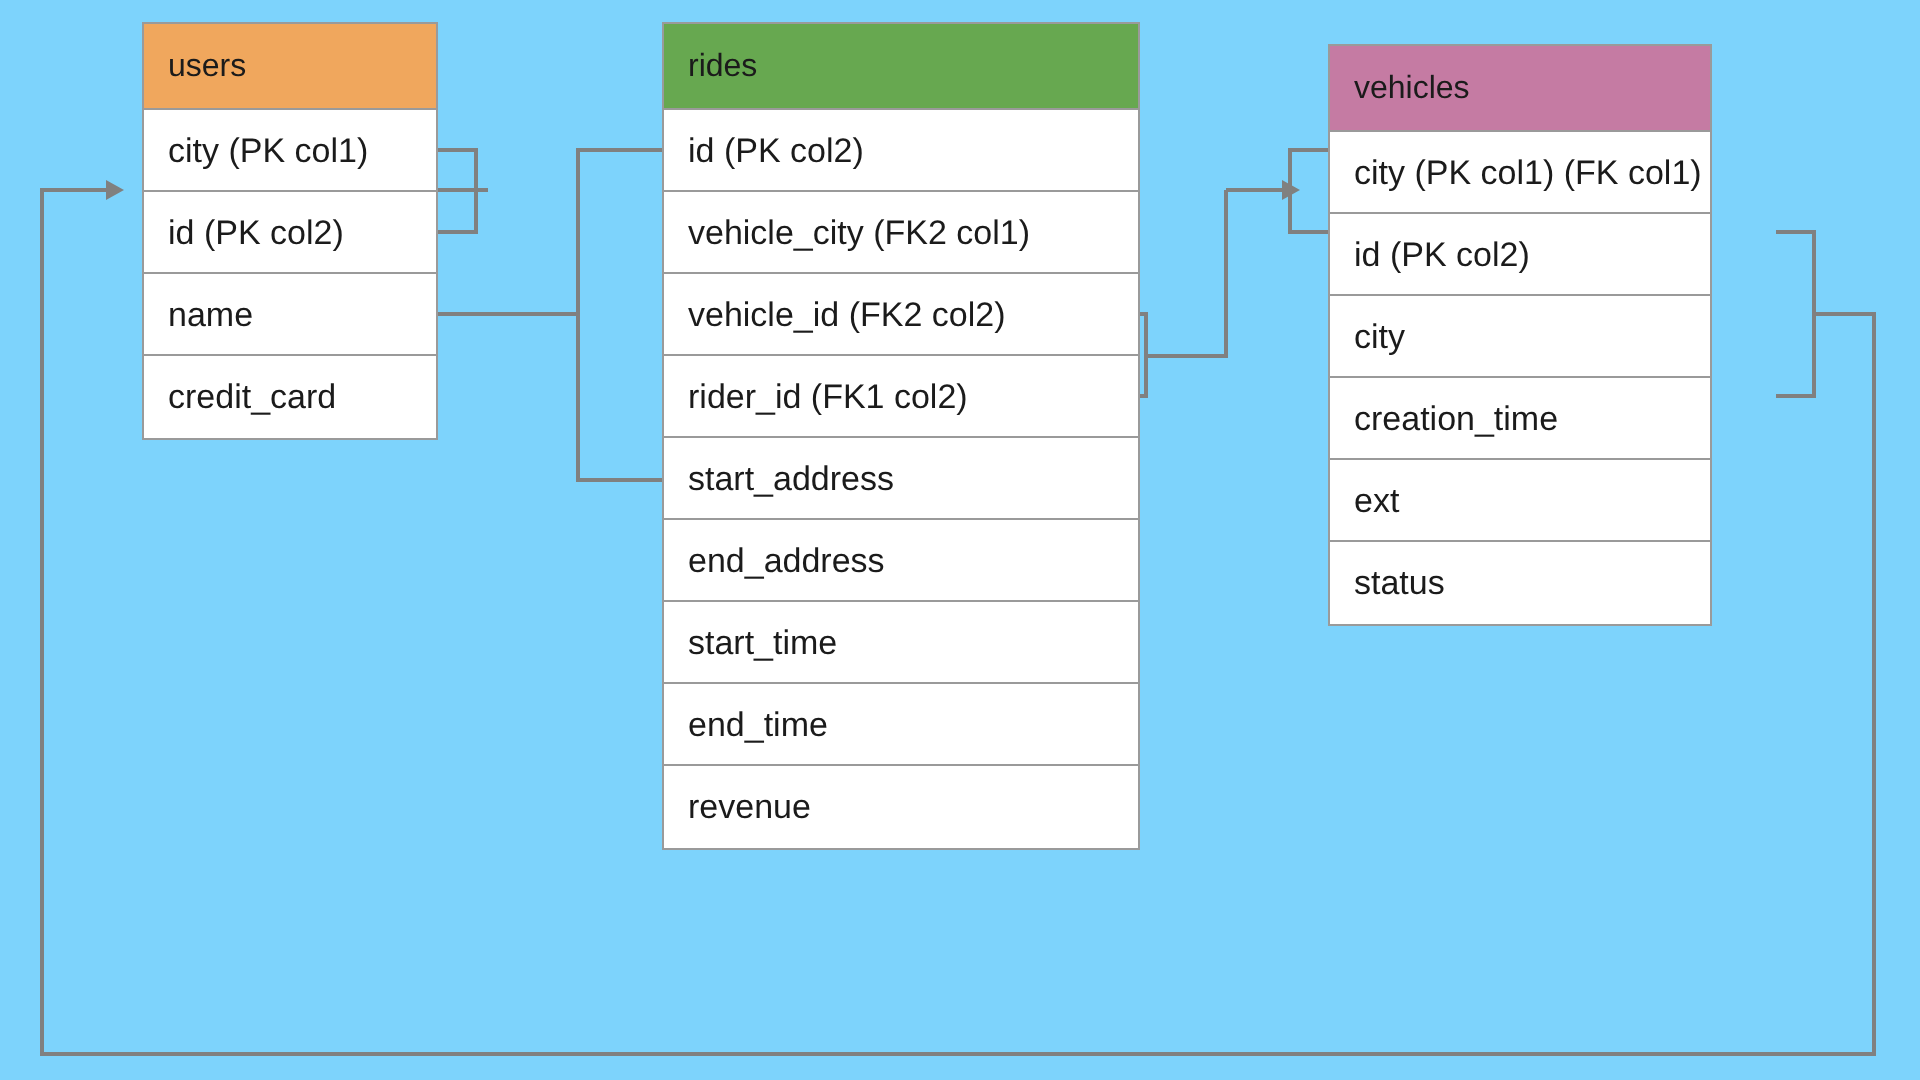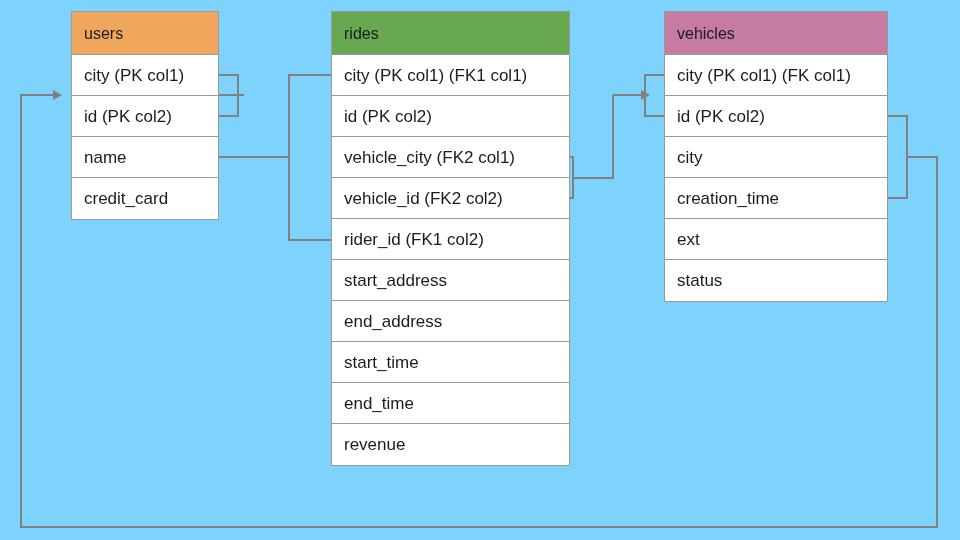--- a/index.html
+++ b/index.html
@@ -107,33 +107,32 @@
   <div class="entity" style="left:71px; top:11px; width:148px;">
     <div class="entity-header" style="background:#f0a75d;">users</div>
     <div class="entity-field">city (PK col1)</div>
     <div class="entity-field">id (PK col2)</div>
     <div class="entity-field">name</div>
     <div class="entity-field">credit_card</div>
   </div>
 
   <div class="entity" style="left:331px; top:11px; width:239px;">
     <div class="entity-header" style="background:#67a850;">rides</div>
-    <div class="entity-field">city (PK col1) (FK1 col1)</div>
     <div class="entity-field">id (PK col2)</div>
     <div class="entity-field">vehicle_city (FK2 col1)</div>
     <div class="entity-field">vehicle_id (FK2 col2)</div>
     <div class="entity-field">rider_id (FK1 col2)</div>
     <div class="entity-field">start_address</div>
     <div class="entity-field">end_address</div>
     <div class="entity-field">start_time</div>
     <div class="entity-field">end_time</div>
     <div class="entity-field">revenue</div>
   </div>
 
-  <div class="entity" style="left:664px; top:11px; width:224px;">
+  <div class="entity" style="left:664px; top:22px; width:192px;">
     <div class="entity-header" style="background:#c57ba3;">vehicles</div>
     <div class="entity-field">city (PK col1) (FK col1)</div>
     <div class="entity-field">id (PK col2)</div>
     <div class="entity-field">city</div>
     <div class="entity-field">creation_time</div>
     <div class="entity-field">ext</div>
     <div class="entity-field">status</div>
   </div>
 
 </div>

